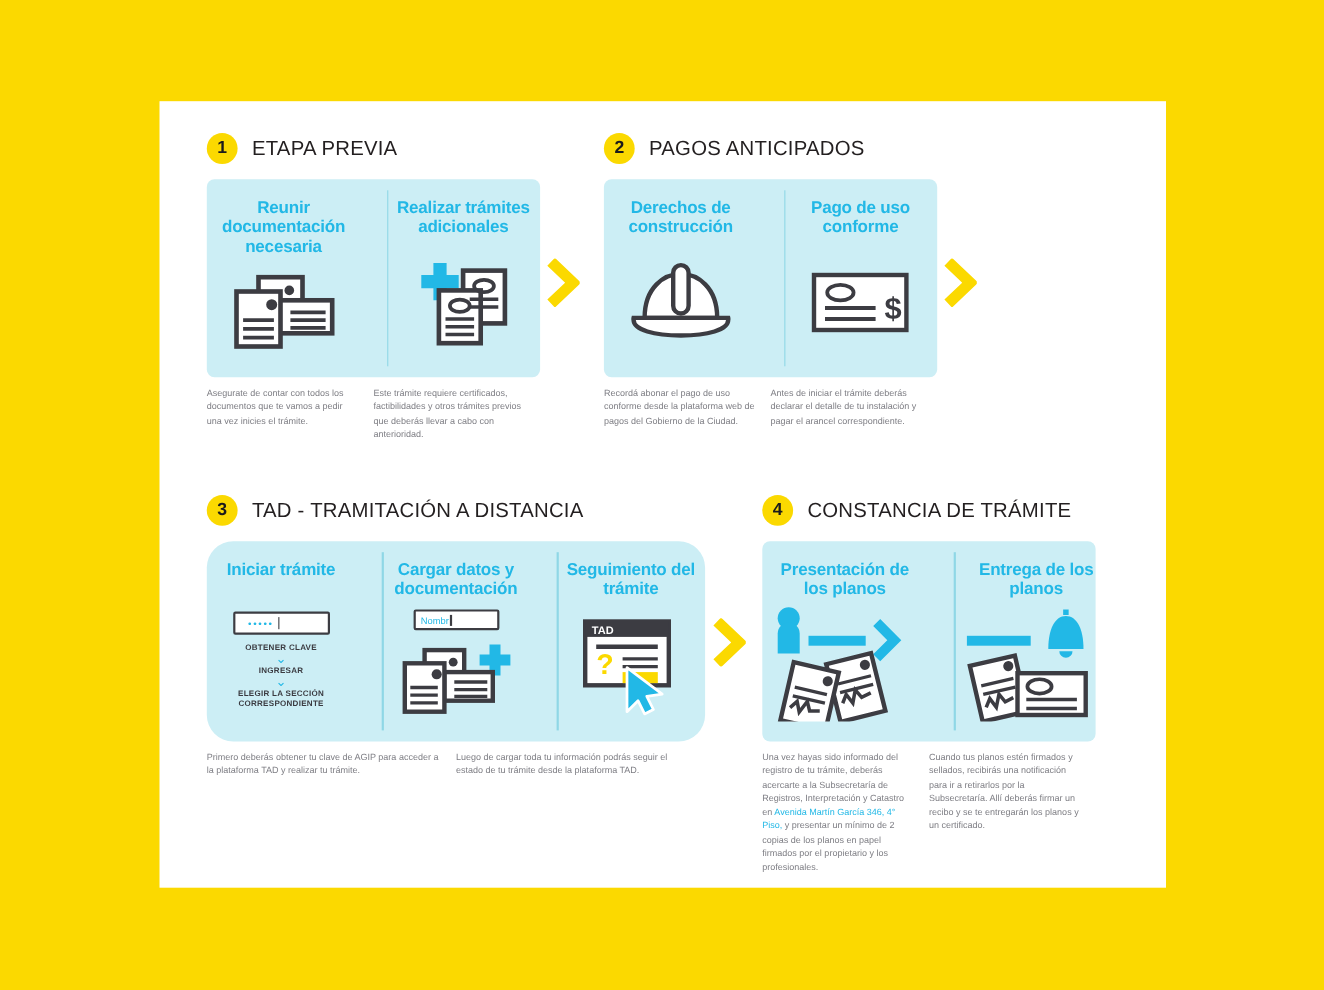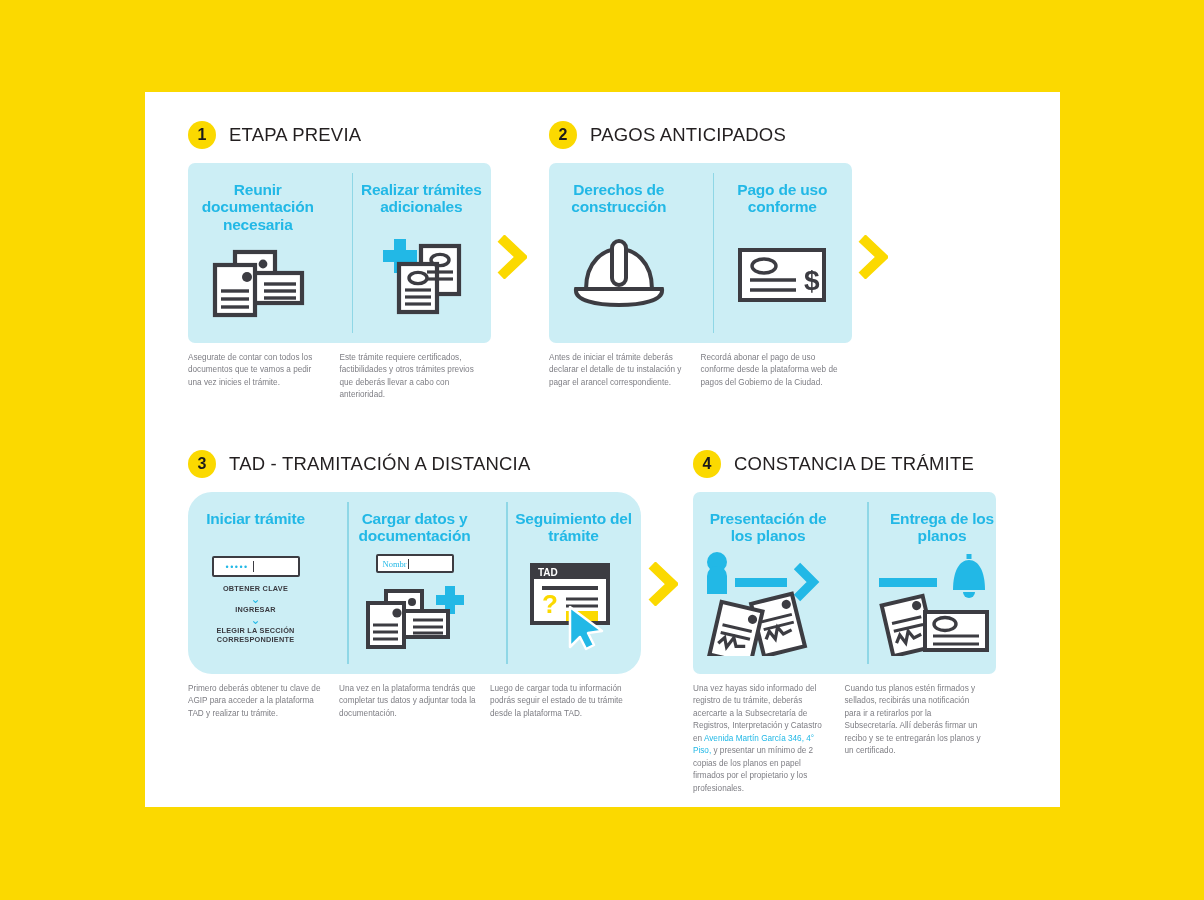--- a/index.html
+++ b/index.html
@@ -121,21 +121,21 @@
   .pwd-caret{ width:1.6px;height:11px;background:#3c3c42;margin-left:4px;}
   .nom-box{
     width:78px;height:19px;
     border:2.5px solid #3c3c42;
     border-radius:2px;
     background:#fff;
     display:flex;align-items:center;
     box-sizing:border-box;
     padding-left:5px;
   }
-  .nom-txt{ color:#22B8E6; font-size:8.5px;font-family:Liberation Serif, serif; }
+  .nom-txt{ color:#22B8E6; font-size:8.5px; }
   .nom-caret{ width:1.6px;height:10px;background:#3c3c42;margin-left:1px;}
 </style>
 </head>
 <body>
 
 <div class="card">
 
   <div class="step" style="left:43px; top:28px; width:303px;">
     <div class="step-head">
       <div class="badge">1</div>
@@ -229,22 +229,22 @@
               <line x1="16" y1="36" x2="62" y2="36"></line>
               <line x1="16" y1="46" x2="62" y2="46"></line>
             </g>
             <text x="70" y="46" font-family="Liberation Sans, sans-serif" font-size="28" font-weight="bold" fill="#3c3c42">$</text>
           </svg>
         </div>
       </div>
     </div>
 
     <div class="captions">
+      <div class="cap">Recordá abonar el pago de uso conforme desde la plataforma web de pagos del Gobierno de la Ciudad.</div>
       <div class="cap">Antes de iniciar el trámite deberás declarar el detalle de tu instalación y pagar el arancel correspondiente.</div>
-      <div class="cap">Recordá abonar el pago de uso conforme desde la plataforma web de pagos del Gobierno de la Ciudad.</div>
     </div>
   </div>
 
   <div class="chev" style="left:713px; top:143px;">
     <svg width="30" height="44" viewBox="0 0 30 44">
         <path d="M4 3 L24 22 L4 41" fill="none" stroke="#FBD900" stroke-width="10" stroke-linecap="butt" stroke-linejoin="miter"></path>
       </svg>
   </div>
 
   <div class="step" style="left:43px; top:357px; width:453px;">
@@ -318,21 +318,20 @@
             <text x="18" y="54" font-family="Liberation Sans, sans-serif" font-size="26" font-weight="bold" fill="#FBD900">?</text>
             <rect x="42" y="52" width="32" height="10" fill="#FBD900"></rect>
             <path d="M46 48 L46 88 L56 78 L62 90 L70 86 L64 74 L78 72 Z" fill="#22B8E6" stroke="#fff" stroke-width="2.5" stroke-linejoin="round"></path>
           </svg>
         </div>
       </div>
     </div>
 
     <div class="captions">
       <div class="cap">Primero deberás obtener tu clave de AGIP para acceder a la plataforma TAD y realizar tu trámite.</div>
-      <div class="cap">Una vez en la plataforma tendrás que completar tus datos y adjuntar toda la documentación.</div>
       <div class="cap">Luego de cargar toda tu información podrás seguir el estado de tu trámite desde la plataforma TAD.</div>
     </div>
   </div>
 
   <div class="chev" style="left:503px; top:470px;">
     <svg width="30" height="44" viewBox="0 0 30 44">
         <path d="M4 3 L24 22 L4 41" fill="none" stroke="#FBD900" stroke-width="10" stroke-linecap="butt" stroke-linejoin="miter"></path>
       </svg>
   </div>
 

